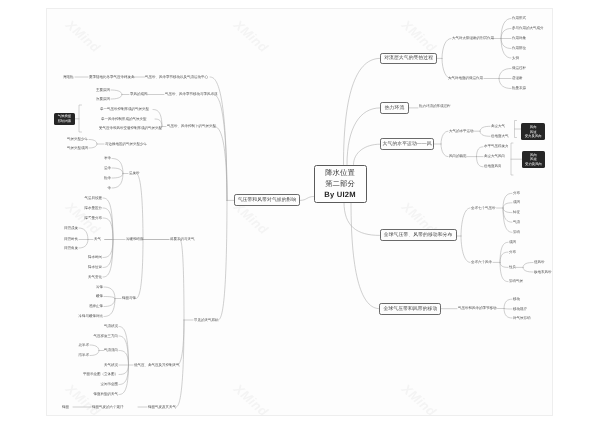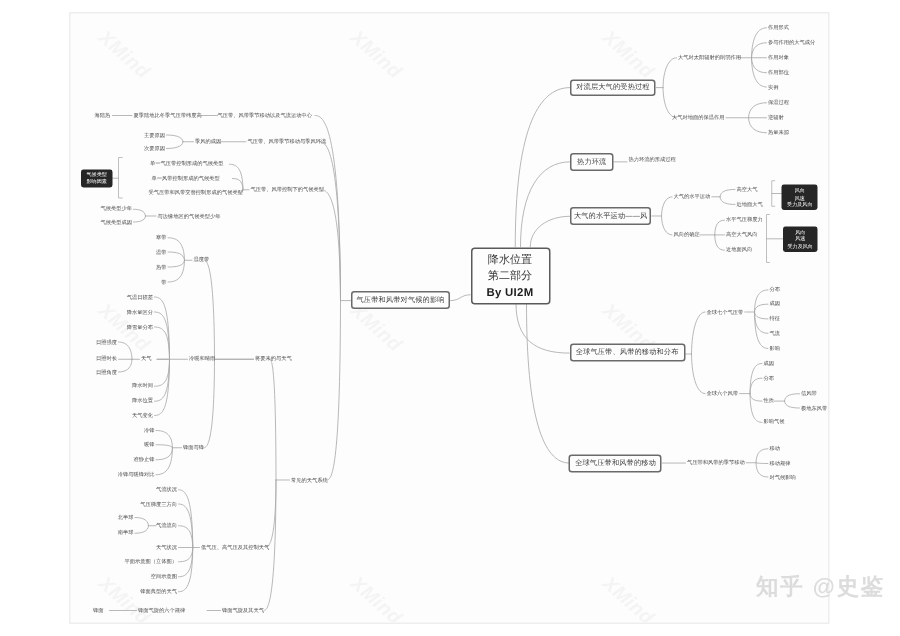--- a/index.html
+++ b/index.html
@@ -276,14 +276,13 @@
       <div class="node plain" style="left: auto; top: 362.5px; right: 482px;">天气状况</div>
       <div class="node plain" style="left: auto; top: 372px; right: 482px;">平面示意图（立体图）</div>
       <div class="node plain" style="left: auto; top: 382px; right: 482px;">空间示意图</div>
       <div class="node plain" style="left: auto; top: 392px; right: 482px;">锋面典型的天气</div>
       <div class="node plain" style="left: 134px; top: 362.5px;">低气压、高气压及其控制天气</div>
       <div class="node plain" style="left: 62px; top: 404.5px;">锋面</div>
       <div class="node plain" style="left: 92px; top: 404.5px;">锋面气旋的六个规律</div>
       <div class="node plain" style="left: 148px; top: 404.5px;">锋面气旋及其天气</div>
       <div class="node plain" style="left: 194px; top: 317.5px;">常见的天气系统</div>
     </div>
-  <div id="sig">知乎 @史鉴</div>
 </div>
 
 </body></html>

